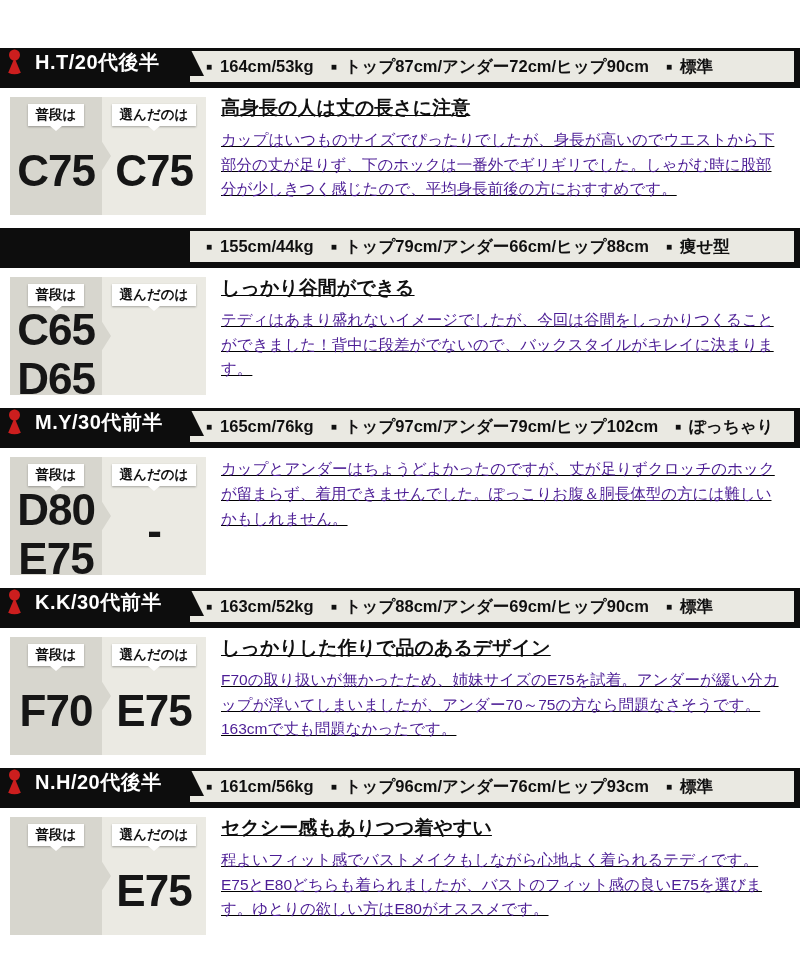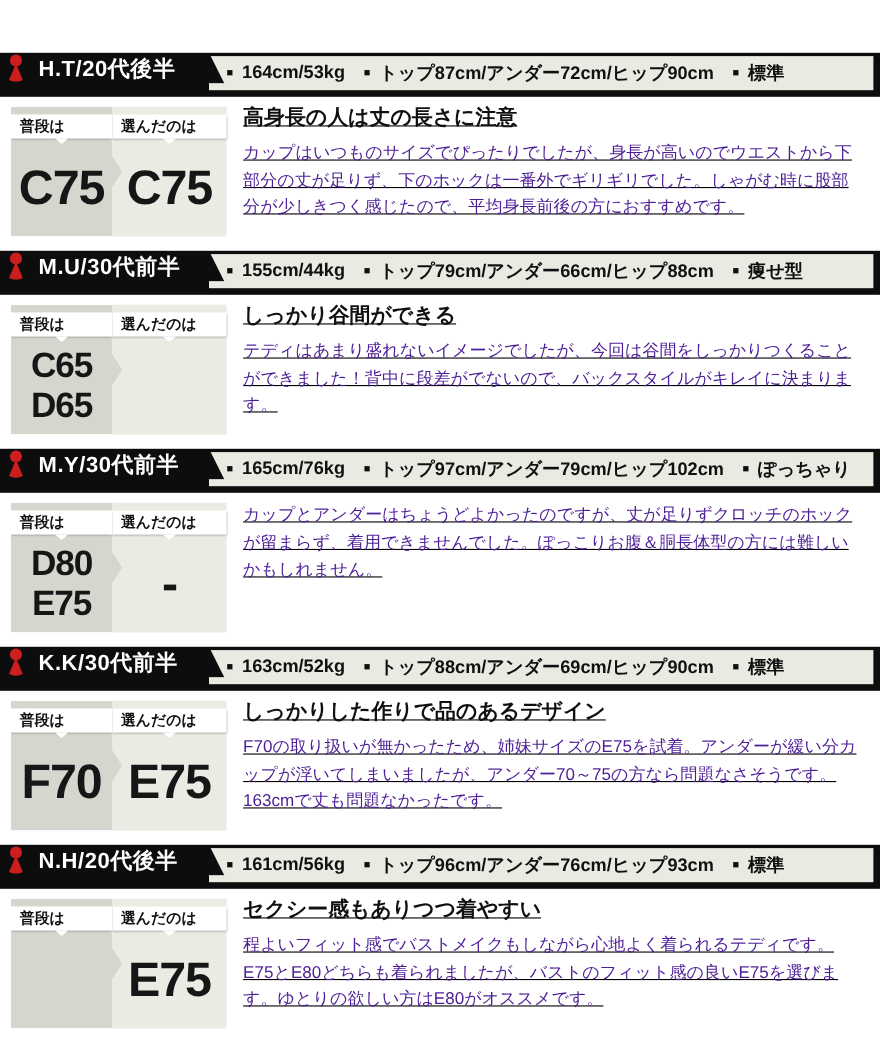--- a/index.html
+++ b/index.html
@@ -26,42 +26,42 @@
   }
   .person{width:21px;height:28px;flex:0 0 auto;}
   .hdr-name{color:#ffffff;font-weight:bold;font-size:20px;margin-left:10px;letter-spacing:.5px;}
   .stat{display:flex;align-items:center;font-weight:bold;font-size:16.5px;color:#101010;margin-right:17px;}
   .bullet{font-size:10px;margin-right:8px;line-height:1;}
 
   
   .content{display:flex;margin-top:9px;padding:0 10px 0 10px;gap:15px;}
 
   .panel{position:relative;width:196px;min-width:196px;height:118px;display:flex;}
-  .box{display:flex;flex-direction:column;box-sizing:border-box;}
+  .box{display:flex;flex-direction:column;align-items:center;box-sizing:border-box;}
   .box-usual{
     width:101px;margin-right:-9px;z-index:1;background:#d7d6ce;padding-right:9px;
     -webkit-clip-path:polygon(0 0,92px 0,92px 38%,101px 50%,92px 62%,92px 100%,0 100%);
     clip-path:polygon(0 0,92px 0,92px 38%,101px 50%,92px 62%,92px 100%,0 100%);
   }
   .box-chosen{flex:1;background:#ebeae3;}
   .tab{
     position:relative;background:#ffffff;color:#111;font-weight:bold;
     font-size:13.5px;line-height:1.35;padding:2px 8px;margin-top:7px;
     box-shadow:0 1px 2px rgba(0,0,0,.3);white-space:nowrap;
   }
   .tab::after{
     content:"";position:absolute;top:100%;left:50%;margin-left:-6px;
     border:6px solid transparent;border-top:5px solid #ffffff;border-bottom:none;
   }
   .size-wrap{flex:1;display:flex;align-items:center;justify-content:center;width:100%;}
   .size-value{
     font-weight:bold;font-size:44px;line-height:1;color:#161616;
     white-space:pre-line;text-align:center;letter-spacing:-1px;
   }
-  .size-value.two-line{font-size:32px;line-height:1.1;}
+  .size-value.two-line{font-size:44px;line-height:1.1;}
 
   .review{flex:1;padding-right:8px;min-width:0;text-decoration:underline;}
   .review-title{margin:0 0 8px 0;font-weight:bold;font-size:19px;color:#101010;line-height:1.2;}
   .review-body{margin:0;font-size:15.5px;color:#4c1d95;line-height:1.6;}
 </style>
 </head>
 <body>
 
 <div class="page">
   <div id="sections">
@@ -125,27 +125,20 @@
         </span>
         <span class="stat">
           <span class="bullet">■</span>
           <span>トップ79cm/アンダー66cm/ヒップ88cm</span>
         </span>
         <span class="stat">
           <span class="bullet">■</span>
           <span>痩せ型</span>
         </span>
       </div>
-      <div class="hdr-label">
-        <svg class="person" viewBox="0 0 24 30" xmlns="http://www.w3.org/2000/svg">
-          <circle cx="12" cy="7" r="6.3" fill="#cc1e1e"></circle>
-          <path d="M12 10 L19.2 27.2 Q12 31 4.8 27.2 Z" fill="#cc1e1e"></path>
-        </svg>
-        <span class="hdr-name">M.U/30代前半</span>
-      </div>
     </div>
 
     <div class="content">
       <div class="panel">
         <div class="box box-usual">
           <span class="tab">普段は</span>
           <span class="size-wrap">
             <span class="size-value two-line">C65
 D65</span>
           </span>

